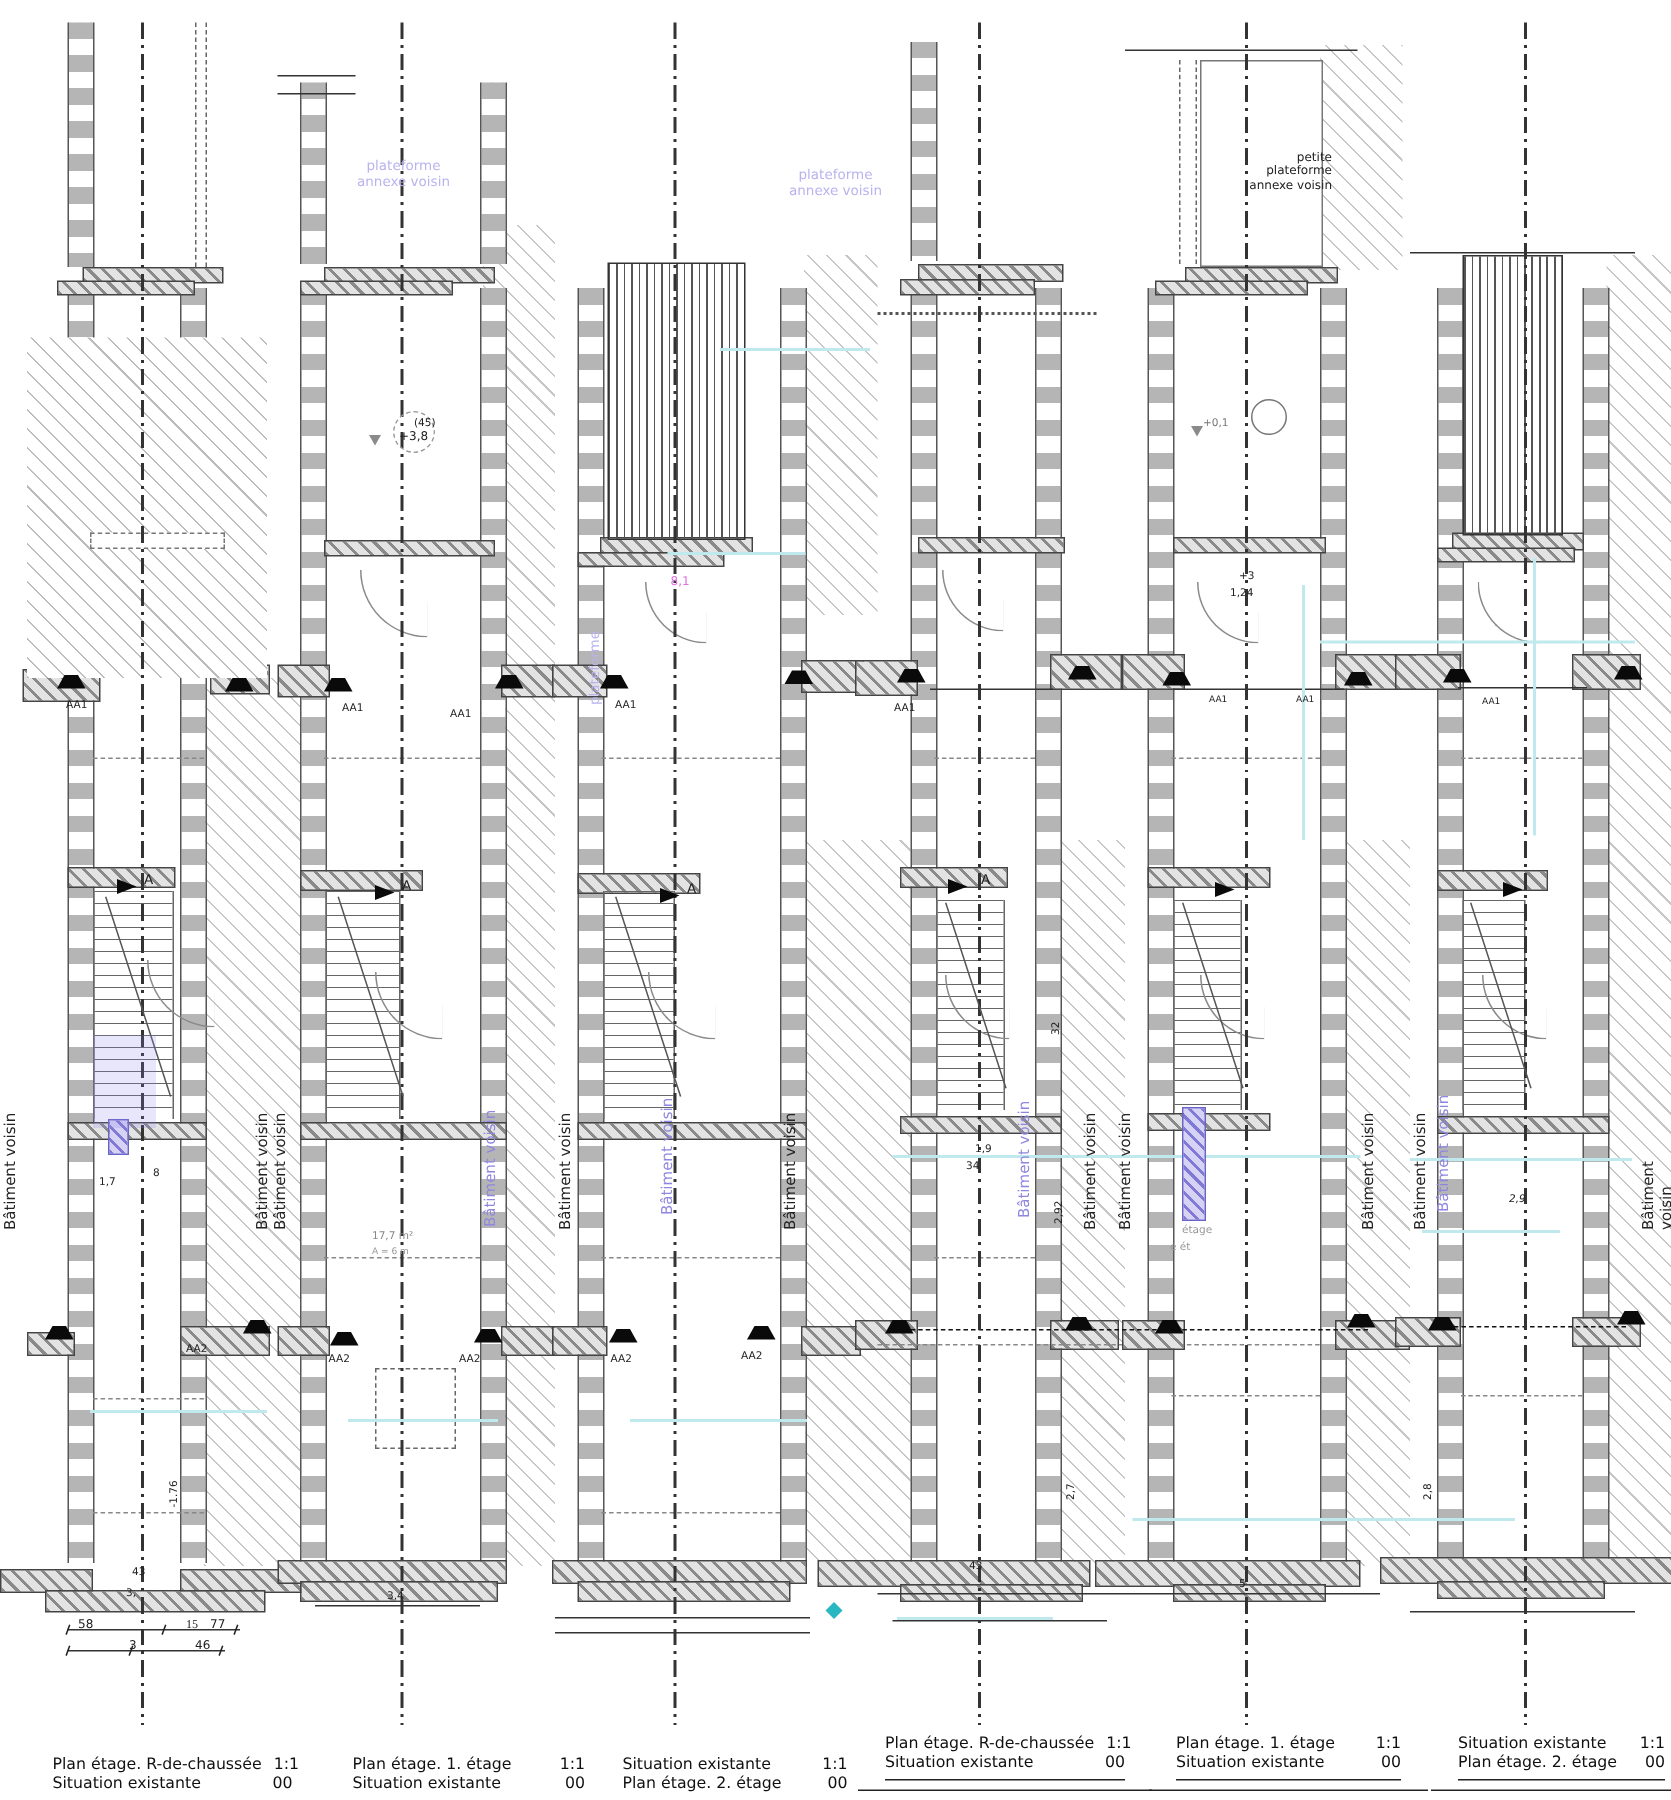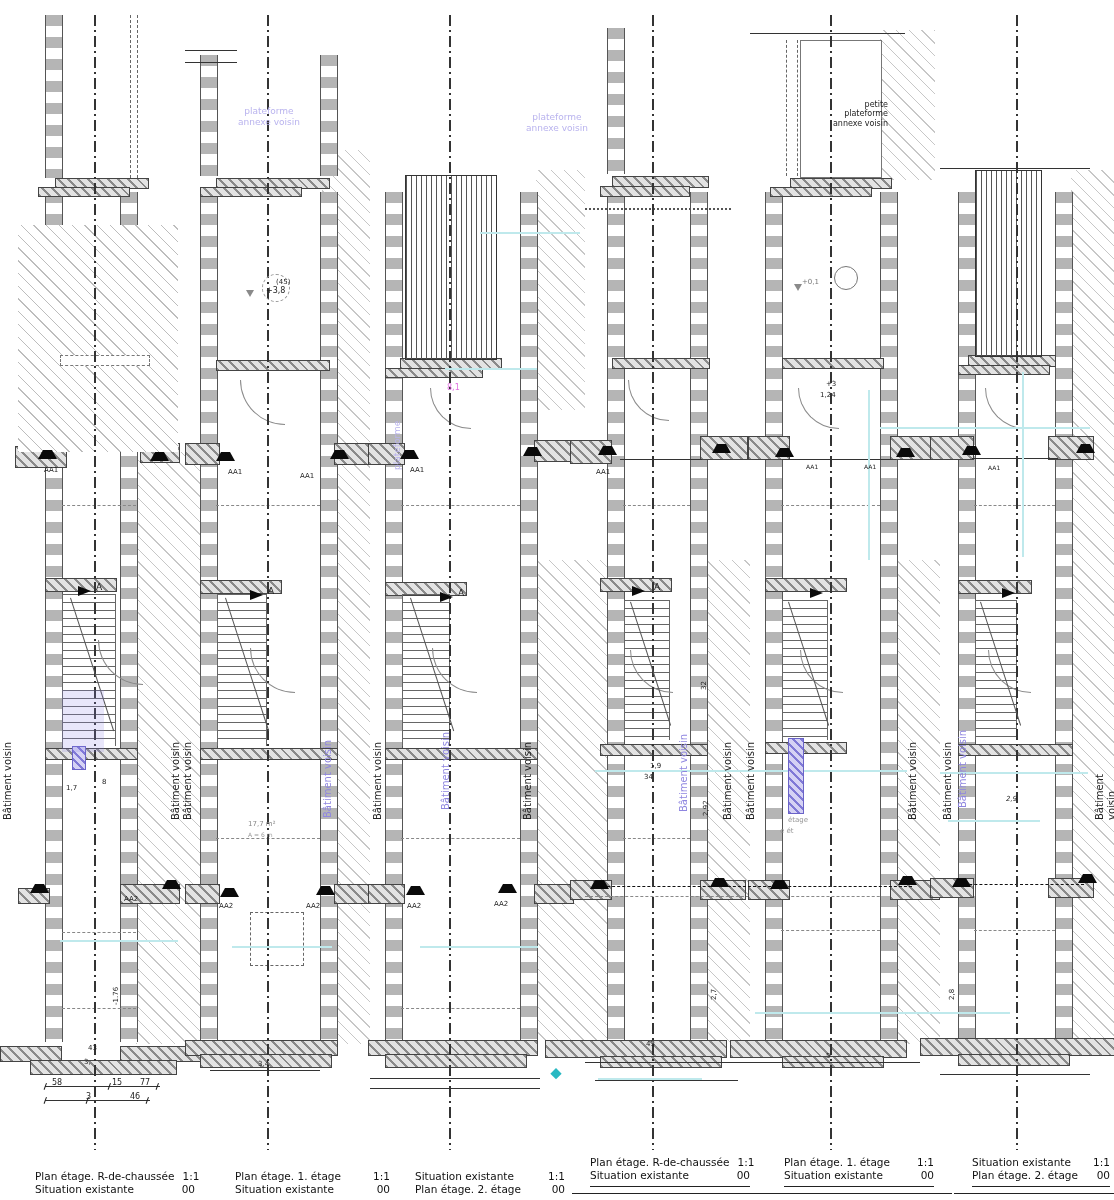--- a/index.html
+++ b/index.html
@@ -322,21 +322,21 @@
       <div class="anno" style="left: 710px; top: 1000px; font-size: 7px; transform: rotate(-90deg);">2,7</div>
       <div class="anno" style="left: 948px; top: 1000px; font-size: 7px; transform: rotate(-90deg);">2,8</div>
       <div class="anno" style="left: 1006px; top: 795px; font-size: 7px; font-style: italic;">2,9</div>
       <div class="anno" style="left: 112px; top: 1005px; font-size: 7px; transform: rotate(-90deg);">-1.76</div>
       <div class="anno" style="left: 88px; top: 1044px; font-size: 7px;">43</div>
       <div class="anno" style="left: 84px; top: 1058px; font-size: 7px;">3,</div>
       <div class="anno" style="left: 646px; top: 1040px; font-size: 7px;">43</div>
       <div class="anno" style="left: 826px; top: 1052px; font-size: 7px;">5</div>
       <div class="anno" style="left: 258px; top: 1060px; font-size: 7px;">3,4</div>
       <div class="anno" style="left: 52px; top: 1078px; font-size: 8px;">58</div>
-      <div class="anno" style="left: 112px; top: 1078px; font-size: 8px;">15</div>
+      <div class="anno" style="left: 124px; top: 1078px; font-size: 8px; font-family: Liberation Serif, serif;">15</div>
       <div class="anno" style="left: 140px; top: 1078px; font-size: 8px;">77</div>
       <div class="anno" style="left: 86px; top: 1092px; font-size: 8px;">3</div>
       <div class="anno" style="left: 130px; top: 1092px; font-size: 8px;">46</div>
       <div class="anno" style="left: 248px; top: 820px; font-size: 7px; color: rgb(136, 136, 136);">17,7 m²</div>
       <div class="anno" style="left: 248px; top: 831px; font-size: 6px; color: rgb(153, 153, 153);">A = 6 m</div>
       <div class="anno" style="left: 788px; top: 816px; font-size: 7px; color: rgb(153, 153, 153);">étage</div>
       <div class="anno" style="left: 780px; top: 827px; font-size: 7px; color: rgb(153, 153, 153);">e ét</div>
       <div class="anno" style="left: 226px; top: 106px; width: 86px; font-size: 9px; color: rgb(185, 179, 238); text-align: center;">plateforme
 annexe voisin</div>
       <div class="anno" style="left: 514px; top: 112px; width: 86px; font-size: 9px; color: rgb(185, 179, 238); text-align: center;">plateforme

